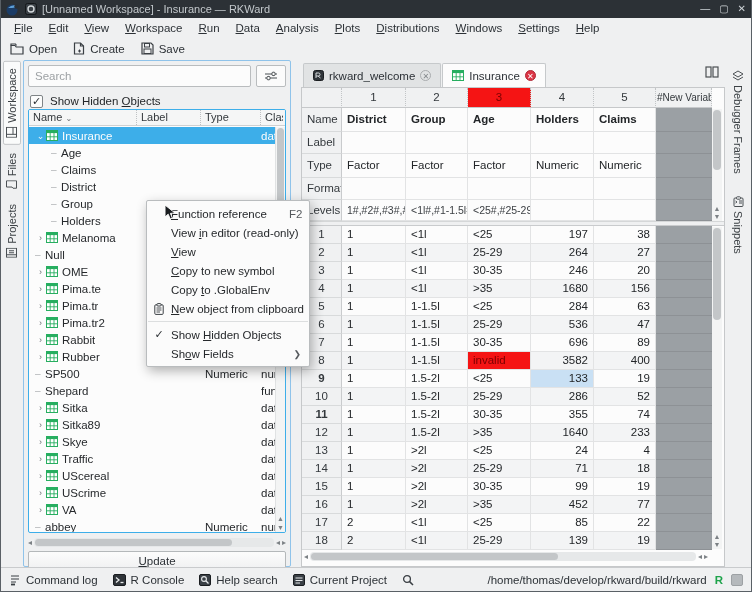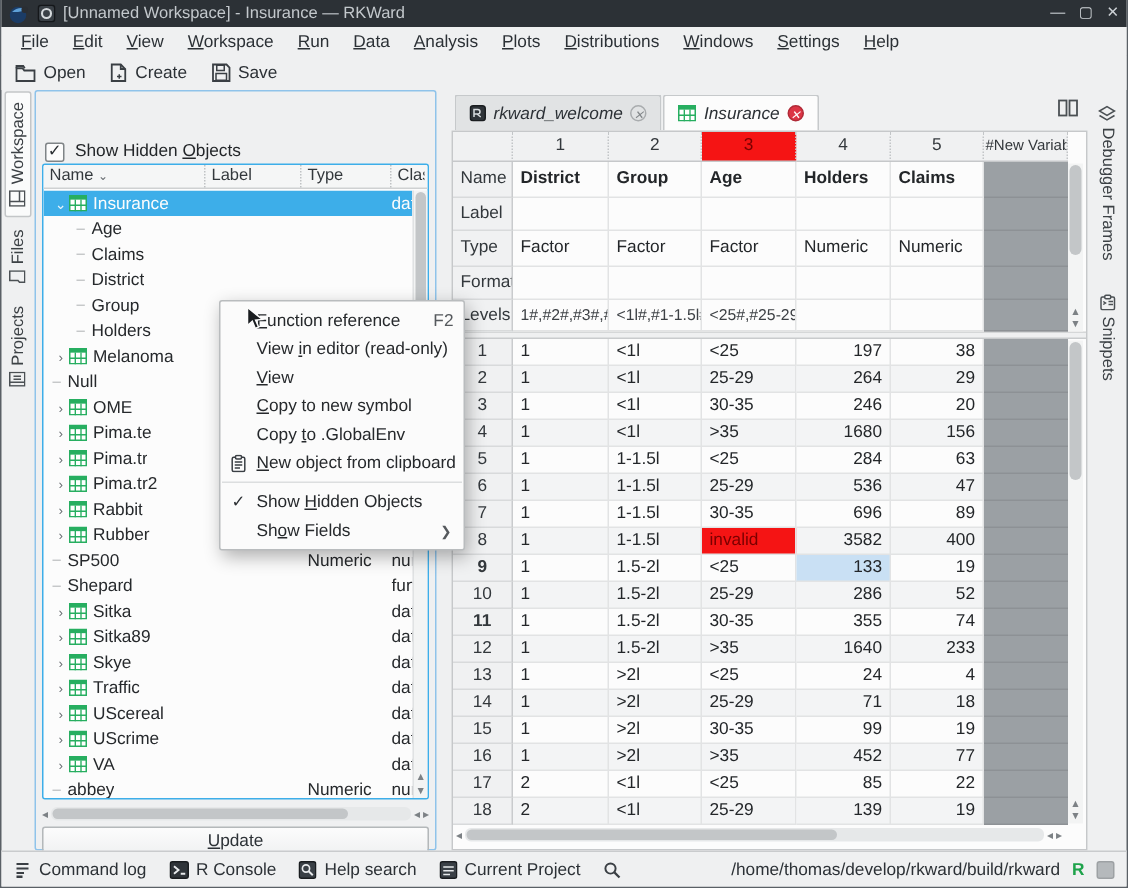--- a/index.html
+++ b/index.html
@@ -61,21 +61,21 @@
   .tree-vscroll .thumb { position:absolute; top:1px; left:1px; right:1px; height:58%; background:#c3c6c8; border-radius:4px; }
   .tree-vscroll .arr { position:absolute; left:0; right:0; text-align:center; font-size:7px; color:#7c8185; }
   .tree-hscroll { position:absolute; left:4px; right:4px; top:476px; height:10px; display:flex; align-items:center; gap:2px; }
   .hs-track { flex:1; height:9px; background:#e6e8e9; border-radius:4px; position:relative; }
   .hs-thumb { position:absolute; left:1px; top:1px; bottom:1px; width:82%; background:#c3c6c8; border-radius:4px; }
   .hs-arrow { font-size:8px; color:#7c8185; line-height:9px; }
   .update-btn { position:absolute; left:4px; right:4px; top:490px; height:19px; border:1px solid #b4b8ba; border-radius:2px; background:linear-gradient(#fcfcfc,#f0f1f2); font:11.5px "Liberation Sans",sans-serif; color:#2c3136; }
 
   
   .editor-panel { position:absolute; left:300px; right:26px; top:0; bottom:0; }
-  .tabbar { height:27px; display:flex; align-items:flex-end; padding-left:2px; position:relative; background:#eff0f1;font-style:italic; }
+  .tabbar { height:27px; display:flex; align-items:flex-end; padding-left:2px; position:relative; background:#eff0f1; }
   .tab { height:24px; display:flex; align-items:center; gap:5px; padding:0 9px; font-size:11.5px; color:#2c3136; border:1px solid #c6c9cb; border-bottom:none; border-radius:2px 2px 0 0; background:#e1e3e4; margin-right:1px; }
   .tab.active { background:#fcfcfc; }
   .tab .close { width:11px; height:11px; border-radius:50%; font-size:8px; line-height:11px; text-align:center; }
   .close.gray { color:#83878a; border:1px solid #a9acae; }
   .close.red { background:#dc3545; color:#fff; border:1px solid #b02a37; }
   .split-btn { position:absolute; right:6px; top:6px; }
 
   .grid-area { position:absolute; top:27px; left:0; right:0; bottom:0; background:#fcfcfc; border:1px solid #c6c8ca; }
   .grow { display:flex; }
   .gcell { flex:none; overflow:hidden; white-space:nowrap; font-size:11.5px; padding:0 5px; border-right:1px solid #e2e3e4; border-bottom:1px solid #e2e3e4; }
@@ -203,20 +203,30 @@
             <svg width="11" height="10" viewBox="0 0 11 10">
               <rect x="0.5" y="0.5" width="10" height="9" fill="none" stroke="#4b5054"></rect>
               <path d="M0.5 3 h10 M3 5 h5 M3 7 h5" stroke="#4b5054"></path>
             </svg>
           </span>
           <span>Projects</span>
         </div>
       </div>
 
     <div class="left-panel">
+      <div class="search-row">
+        <input class="search-input" placeholder="Search" style="">
+        <div class="filter-btn">
+          <svg width="14" height="12" viewBox="0 0 14 12">
+              <path d="M1 4 h12 M1 8 h12" stroke="#4b5054" stroke-width="1.2"></path>
+              <rect x="8" y="2.2" width="3" height="3.4" rx="1" fill="#fbfbfb" stroke="#4b5054"></rect>
+              <rect x="3" y="6.4" width="3" height="3.4" rx="1" fill="#fbfbfb" stroke="#4b5054"></rect>
+            </svg>
+        </div>
+      </div>
       <div class="checkbox-row">
         <span class="checkbox-box">✓</span>
         <span id="chk-label">Show Hidden <u>O</u>bjects</span>
       </div>
       <div class="tree-frame">
         <div class="tree-header">
           <div class="hc" style="left:0;width:108px;"><span>Name</span> <span style="font-size:8px;color:#6a6f73;">⌄</span></div>
           <div class="hc" style="left:108px;width:64px;"><span>Label</span></div>
           <div class="hc" style="left:172px;width:60px;"><span>Type</span></div>
           <div class="hc" style="left:232px;width:22px;border-right:none;"><span>Class</span></div>
@@ -576,21 +586,21 @@
               <div class="gcell num " style="width: 63px; height: 18px; line-height: 17px;">197</div>
               <div class="gcell num " style="width: 62px; height: 18px; line-height: 17px;">38</div>
               <div class="gcell nv" style="width: 56px; height: 18px; line-height: 17px;"></div>
             </div>
             <div class="grow altrow">
               <div class="gcell rowhdr" style="width: 40px; height: 18px; line-height: 17px;">2</div>
               <div class="gcell alt " style="width: 64px; height: 18px; line-height: 17px;">1</div>
               <div class="gcell alt " style="width: 62px; height: 18px; line-height: 17px;">&lt;1l</div>
               <div class="gcell alt " style="width: 63px; height: 18px; line-height: 17px;">25-29</div>
               <div class="gcell alt num " style="width: 63px; height: 18px; line-height: 17px;">264</div>
-              <div class="gcell alt num " style="width: 62px; height: 18px; line-height: 17px;">29</div>
+              <div class="gcell alt num " style="width: 62px; height: 18px; line-height: 17px;">27</div>
               <div class="gcell nv" style="width: 56px; height: 18px; line-height: 17px;"></div>
             </div>
             <div class="grow">
               <div class="gcell rowhdr" style="width: 40px; height: 18px; line-height: 17px;">3</div>
               <div class="gcell " style="width: 64px; height: 18px; line-height: 17px;">1</div>
               <div class="gcell " style="width: 62px; height: 18px; line-height: 17px;">&lt;1l</div>
               <div class="gcell " style="width: 63px; height: 18px; line-height: 17px;">30-35</div>
               <div class="gcell num " style="width: 63px; height: 18px; line-height: 17px;">246</div>
               <div class="gcell num " style="width: 62px; height: 18px; line-height: 17px;">20</div>
               <div class="gcell nv" style="width: 56px; height: 18px; line-height: 17px;"></div>

